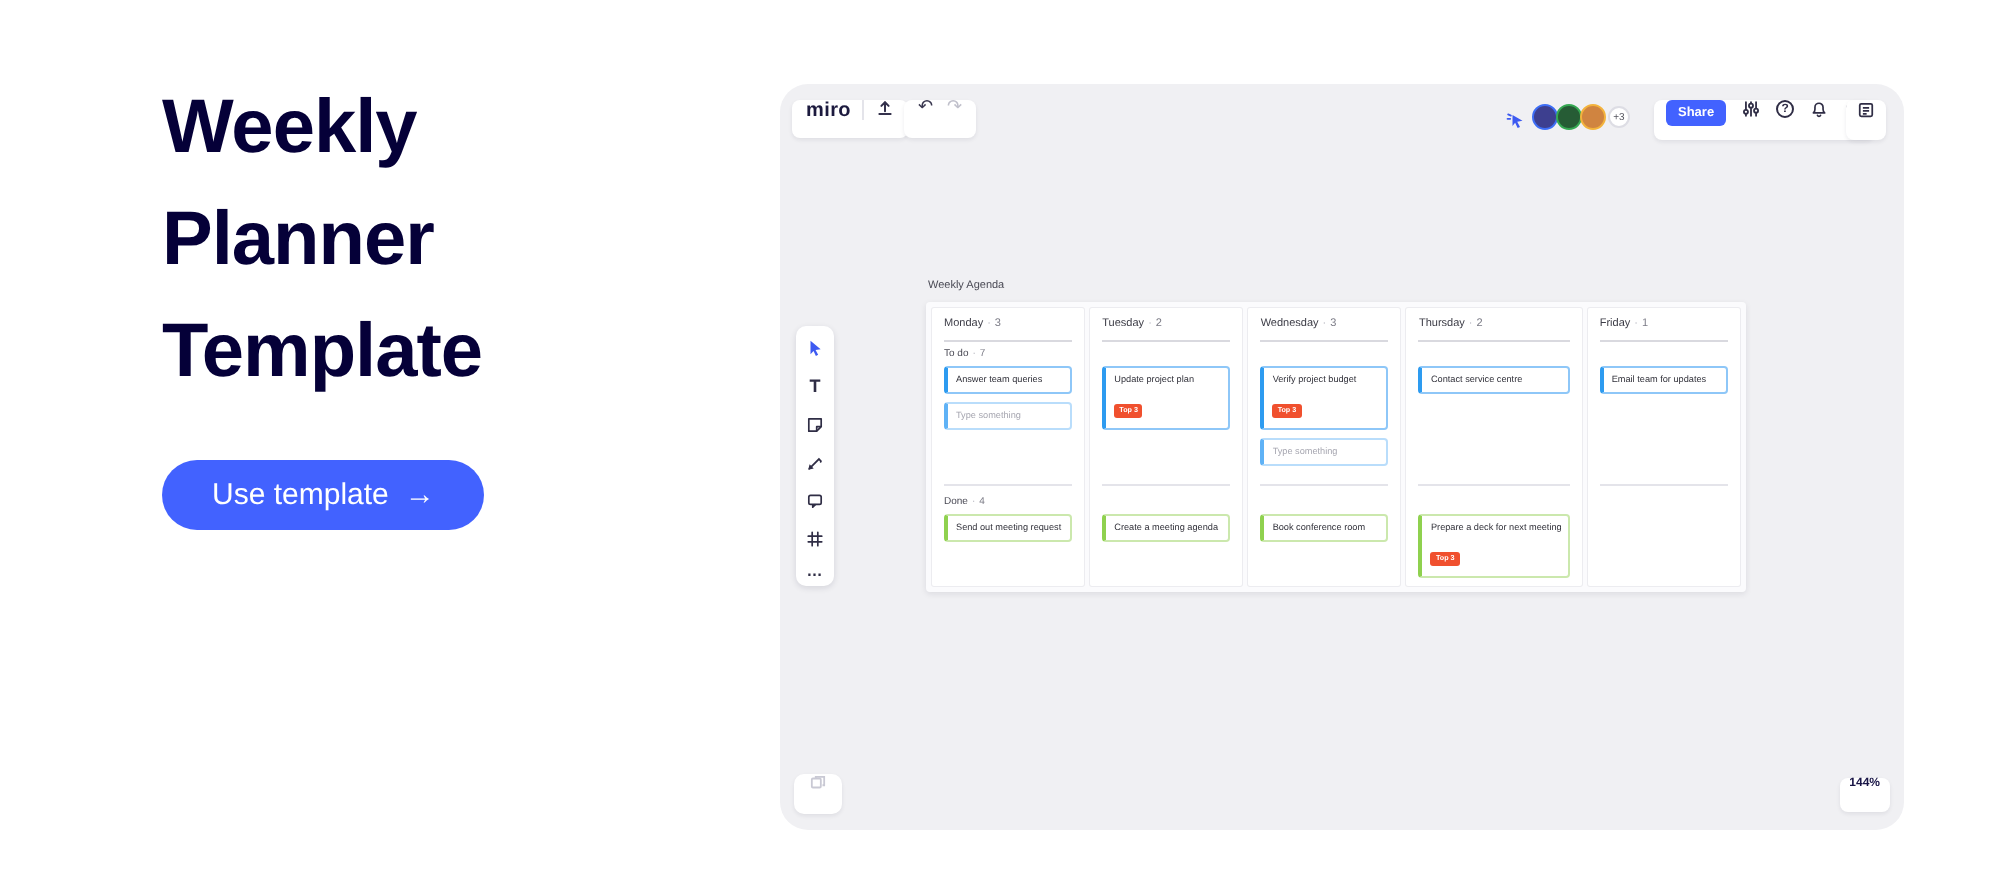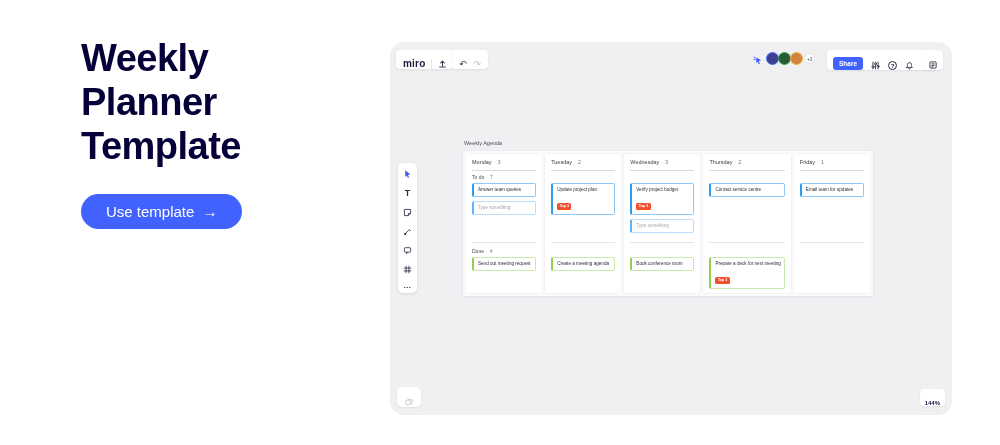--- a/index.html
+++ b/index.html
@@ -2,29 +2,29 @@
 <html><head>
 <meta charset="utf-8">
 <style>
   * { margin:0; padding:0; box-sizing:border-box; }
   html,body { background:#fff; }
   body { font-family:"Liberation Sans", sans-serif; }
   .page { position:relative; width:1000px; height:445px; background:#ffffff; overflow:hidden; }
 
   
   .hero { position:absolute; left:81px; top:36px; width:300px; }
-  .hero h1 { width:235px; font-size:38px; line-height:44px; font-weight:800; letter-spacing:-0.5px; color:#050038; }
+  .hero h1 { width:235px; font-size:38px; line-height:56px; font-weight:800; letter-spacing:-0.5px; color:#050038; }
   .hero p { margin-top:20px; width:292px; font-size:15px; line-height:1.45; color:#3f3f46; }
   .cta { margin-top:26px; display:inline-flex; align-items:center; gap:8px; height:35px; padding:0 25px;
          border:none; border-radius:18px; background:#4262ff; color:#fff; font-size:15px; font-weight:500;
          font-family:"Liberation Sans", sans-serif; cursor:pointer; }
 
   
   .panel { position:absolute; left:390px; top:42px; width:562px; height:373px; background:#f0f0f3; border-radius:14px; overflow:hidden; }
-  .pill { position:absolute; background:#fff; border-radius:4px; box-shadow:0 1px 2px rgba(20,20,50,.08); display:flex; align-items:flex-end; }
+  .pill { position:absolute; background:#fff; border-radius:4px; box-shadow:0 1px 2px rgba(20,20,50,.08); display:flex; align-items:flex-start; }
 
   .logo-pill { left:6px; top:8px; height:19px; padding:0 7px; gap:6px; }
   .logo-text { font-size:10px; font-weight:700; color:#1c1a3e; letter-spacing:.2px; }
   .vdiv { width:1px; height:10px; background:#e4e4ea; }
   .undo-pill { left:62px; top:8px; height:19px; padding:0 7px; gap:7px; }
   .glyph { font-family:"DejaVu Sans", sans-serif; font-size:9px; line-height:1; }
   .undo { color:#3a3850; } .redo { color:#c0c0cb; }
 
   .ic { display:block; }
   .icbtn { background:none; border:none; padding:0; cursor:pointer; display:flex; align-items:center; justify-content:center; }

